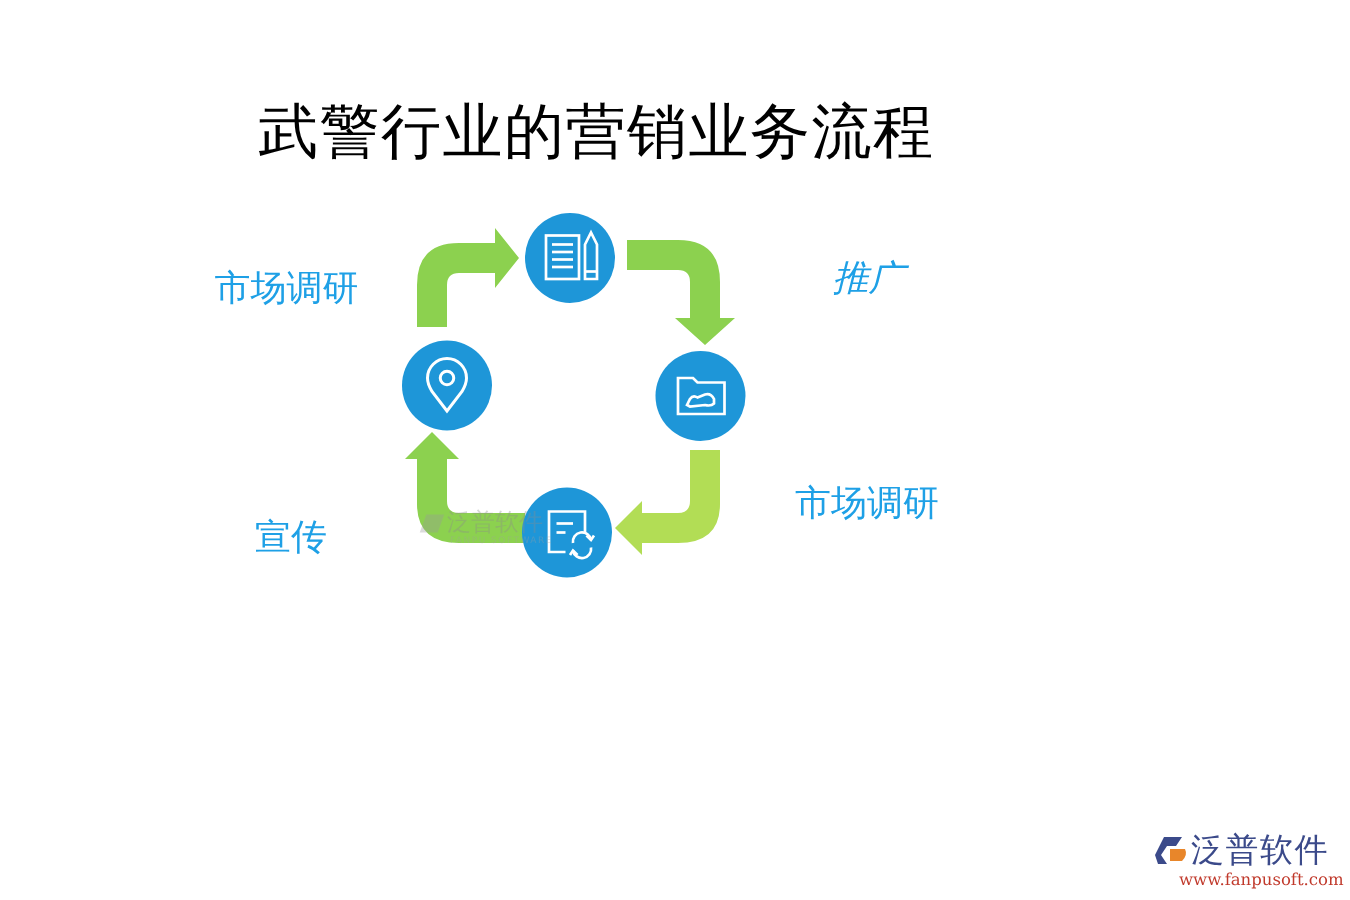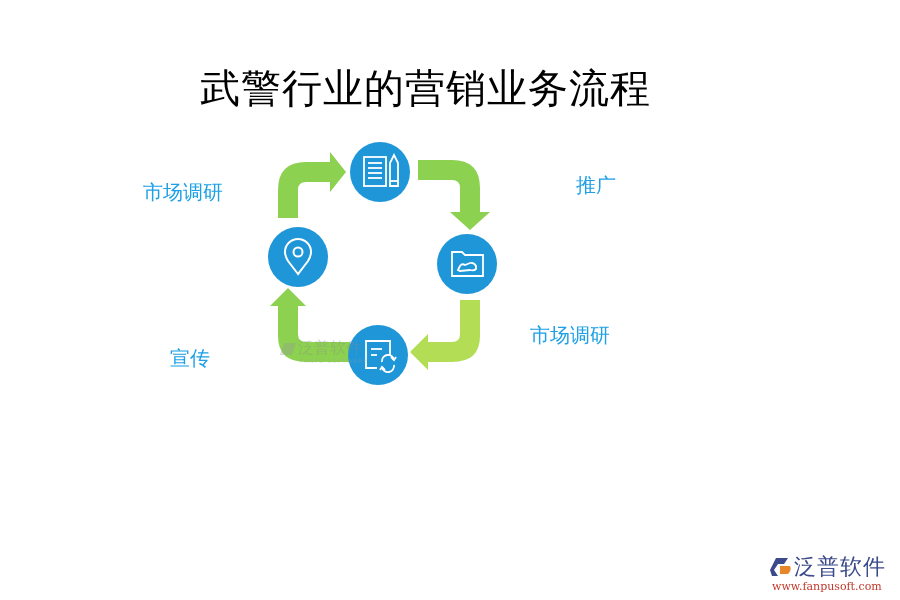--- a/index.html
+++ b/index.html
@@ -1,29 +1,29 @@
 <!DOCTYPE html>
 <html><head>
 <meta charset="utf-8">
 <style>
   html, body { margin: 0; padding: 0; background: #ffffff; }
   body { width: 900px; height: 600px; position: relative; overflow: hidden;
          font-family: "DejaVu Serif", "Liberation Serif", serif; }
   .title { position: absolute; left: 172px; top: 58px; font-size: 40px; color: #000000;
            letter-spacing: 1px; white-space: nowrap; line-height: 60px;
-           font-family: "DejaVu Serif", "Liberation Serif", serif; margin-left: 28px; }
-  .label { position: absolute; font-size: 20px; color: #1ea0e6; white-space: nowrap;
+           font-family: "DejaVu Serif", "Liberation Serif", serif; }
+  .label { position: absolute; font-size: 24px; color: #1ea0e6; white-space: nowrap;
            font-family: "DejaVu Serif", "Liberation Serif", serif; line-height: 30px; }
   #diagram { position: absolute; left: 0; top: 0; width: 900px; height: 600px; }
   .watermark { position: absolute; left: 282px; top: 338px; opacity: 0.35; white-space: nowrap; }
   .watermark .wm-cn { font-size: 16px; color: #8c8c8c; font-family: "DejaVu Sans", sans-serif; }
   .watermark .wm-en { font-size: 6px; color: #a0a0a0; letter-spacing: 1px; font-family: "DejaVu Sans", sans-serif; display:block; margin-left: 18px; margin-top: -2px;}
   .logo { position: absolute; left: 770px; top: 552px; white-space: nowrap; }
   .logo .logo-cn { font-size: 22px; color: #3b4a8a; font-family: "DejaVu Sans", sans-serif; vertical-align: middle; letter-spacing: 1px; }
-  .logo .logo-url { display: block; font-size: 11px; color: #c0392b; font-family: "DejaVu Serif", serif; margin-top: -2px; margin-left: 2px; }
+  .logo .logo-url { display: block; font-size: 11px; color: #c0392b; font-family: "DejaVu Serif", serif; margin-top: -2px; margin-left: 16px; }
 </style>
 </head>
 <body>
 
 <div class="title">武警行业的营销业务流程</div>
 
 <svg id="diagram" viewBox="0 0 900 600" xmlns="http://www.w3.org/2000/svg">
 
   <g>
     <path d="M278 218 L278 190 Q278 162 306 162 L330 162 L330 152 L346 172 L330 192 L330 182 L306 182 Q298 182 298 190 L298 218 Z" fill="#8cd14f"></path>
@@ -78,21 +78,21 @@
       <line x1="371" y1="355" x2="377" y2="355"></line>
       <path d="M382 362 A6 6 0 0 1 394 360"></path>
       <path d="M394 365 A6 6 0 0 1 382 367"></path>
       <polyline points="391,357 394,360 396,357"></polyline>
       <polyline points="385,370 382,367 380,370"></polyline>
     </g>
   </g>
 </svg>
 
 <div class="label" style="left:143px; top:177px;">市场调研</div>
-<div class="label" style="left:576px; top:170px;">推广</div>
+<div class="label" style="left:555px; top:170px;font-style:italic;">推广</div>
 <div class="label" style="left:530px; top:320px;">市场调研</div>
 <div class="label" style="left:170px; top:343px;">宣传</div>
 
 <div class="watermark">
   <span style="display:inline-block;width:12px;height:12px;background:#9a9a9a;transform:skewX(-20deg);vertical-align:middle;margin-right:4px;"></span><span class="wm-cn">泛普软件</span>
   <span class="wm-en">FANPU SOFTWARE</span>
 </div>
 
 <div class="logo">
   <svg width="24" height="22" viewBox="0 0 24 22" style="vertical-align:middle;">

